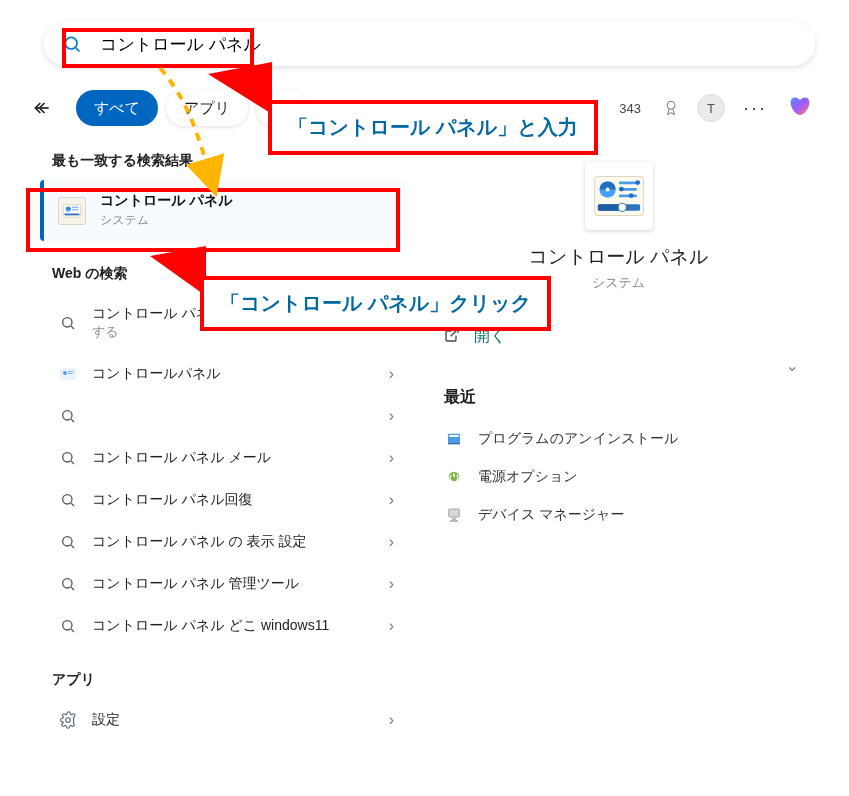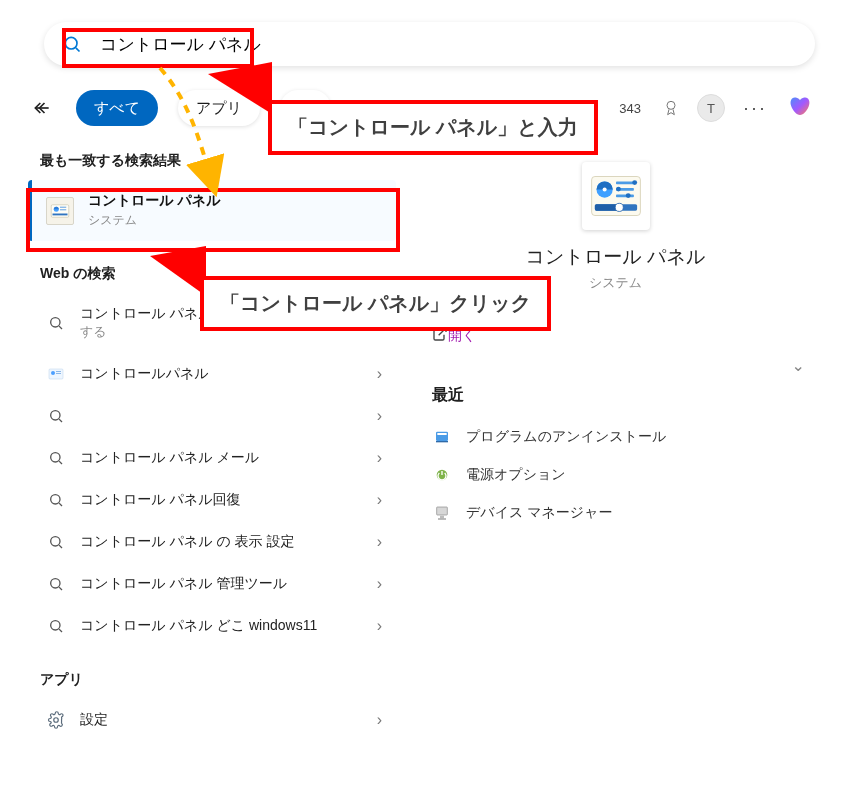--- a/index.html
+++ b/index.html
@@ -24,21 +24,21 @@
   
   .header-row {
     display: flex; align-items: center;
     padding: 22px 34px 0 22px;
   }
   .back-btn {
     width: 40px; height: 40px; display: flex; align-items: center;
     justify-content: center; border-radius: 50%; cursor: pointer;
     margin-right: 14px;
   }
-  .tabs { display: flex; gap: 20px; }
+  .tabs { display: flex; gap: 8px; }
   .tab {
     height: 36px; padding: 0 18px; border-radius: 18px;
     display: flex; align-items: center; font-size: 15px;
     cursor: pointer;
   }
   .tab-active { background: #0067C0; color: #fff; font-weight: 500; }
   .tab-inactive { background: #fff; box-shadow: 0 1px 4px rgba(0,0,0,.12); }
   .header-spacer { flex: 1; }
   .right-icons { display: flex; align-items: center; gap: 18px; margin-left: 8px; }
   .reward { display: flex; align-items: center; gap: 22px; font-size: 13px; color: #444; cursor: pointer; }
@@ -47,21 +47,21 @@
     background: #EAEAEA; display: flex; align-items: center;
     justify-content: center; font-size: 13px; color: #555;
     border: 1px solid #ddd; cursor: pointer;
   }
   .more-dots { font-size: 18px; color: #444; letter-spacing: 2px; cursor: pointer; }
   .copilot {
     width: 30px; height: 30px; border-radius: 50%;
     display: flex; align-items: center; justify-content: center; cursor: pointer;
   }
   
-  .body-cols { display: flex; padding: 0 2px 0 24px; }
+  .body-cols { display: flex; padding: 0 8px 0 24px; margin-left: 12px; }
   .left-col { width: 380px; }
   .right-col { flex: 1; padding: 12px 42px 0 22px; position: relative; }
   .section-heading {
     font-size: 14px; font-weight: 700; color: #202020;
     padding: 24px 0 10px 16px;
   }
   
   .best-item {
     display: flex; align-items: center; gap: 14px;
     padding: 12px 14px; margin: 0 8px 0 4px;
@@ -90,43 +90,43 @@
   .chevron { color: #7a7a7a; font-size: 16px; flex: none; }
   
   .detail-icon {
     width: 68px; height: 68px; border-radius: 4px; margin: 22px auto 14px;
     background: #fff; box-shadow: 0 1px 4px rgba(0,0,0,.18);
     display: flex; align-items: center; justify-content: center;
   }
   .detail-title { text-align: center; font-size: 19px; color: #222; }
   .detail-sub   { text-align: center; font-size: 13px; color: #8a8a8a; margin-top: 4px; }
   .action-row {
-    display: flex; align-items: center; 
+    display: flex; align-items: center; gap: 14px;
     padding: 14px 6px; margin-top: 20px; border-radius: 6px;
-    cursor: pointer; color: #a21caf; font-size: 14px;
+    cursor: pointer; color: #0f766e; font-size: 16px;
   }
   .expand-caret {
     position: absolute; right: 42px; top: 228px;
     color: #888; font-size: 16px; cursor: pointer;
   }
   .right-heading {
     font-size: 16px; font-weight: 700; color: #202020;
     padding: 26px 0 12px 6px;
   }
   .recent-item {
     display: flex; align-items: center; gap: 14px;
     padding: 10px 6px; font-size: 14px; color: #333;
     cursor: pointer; border-radius: 6px;
   }
   .rc-icon { width: 20px; display: flex; justify-content: center; flex: none; }
   
   .callout {
     position: absolute; border: 4px solid #FF0000;
     background: #fff; font-size: 20px; font-weight: 700;
-    color: #404040; padding: 10px 16px;
+    color: #0369a1; padding: 10px 16px;
     pointer-events: none; z-index: 50;
   }
   .redbox {
     position: absolute; border: 4px solid #FF0000;
     pointer-events: none; z-index: 40;
   }
   .pointer-tri {
     position: absolute; width: 0; height: 0; z-index: 45;
     pointer-events: none;
   }

